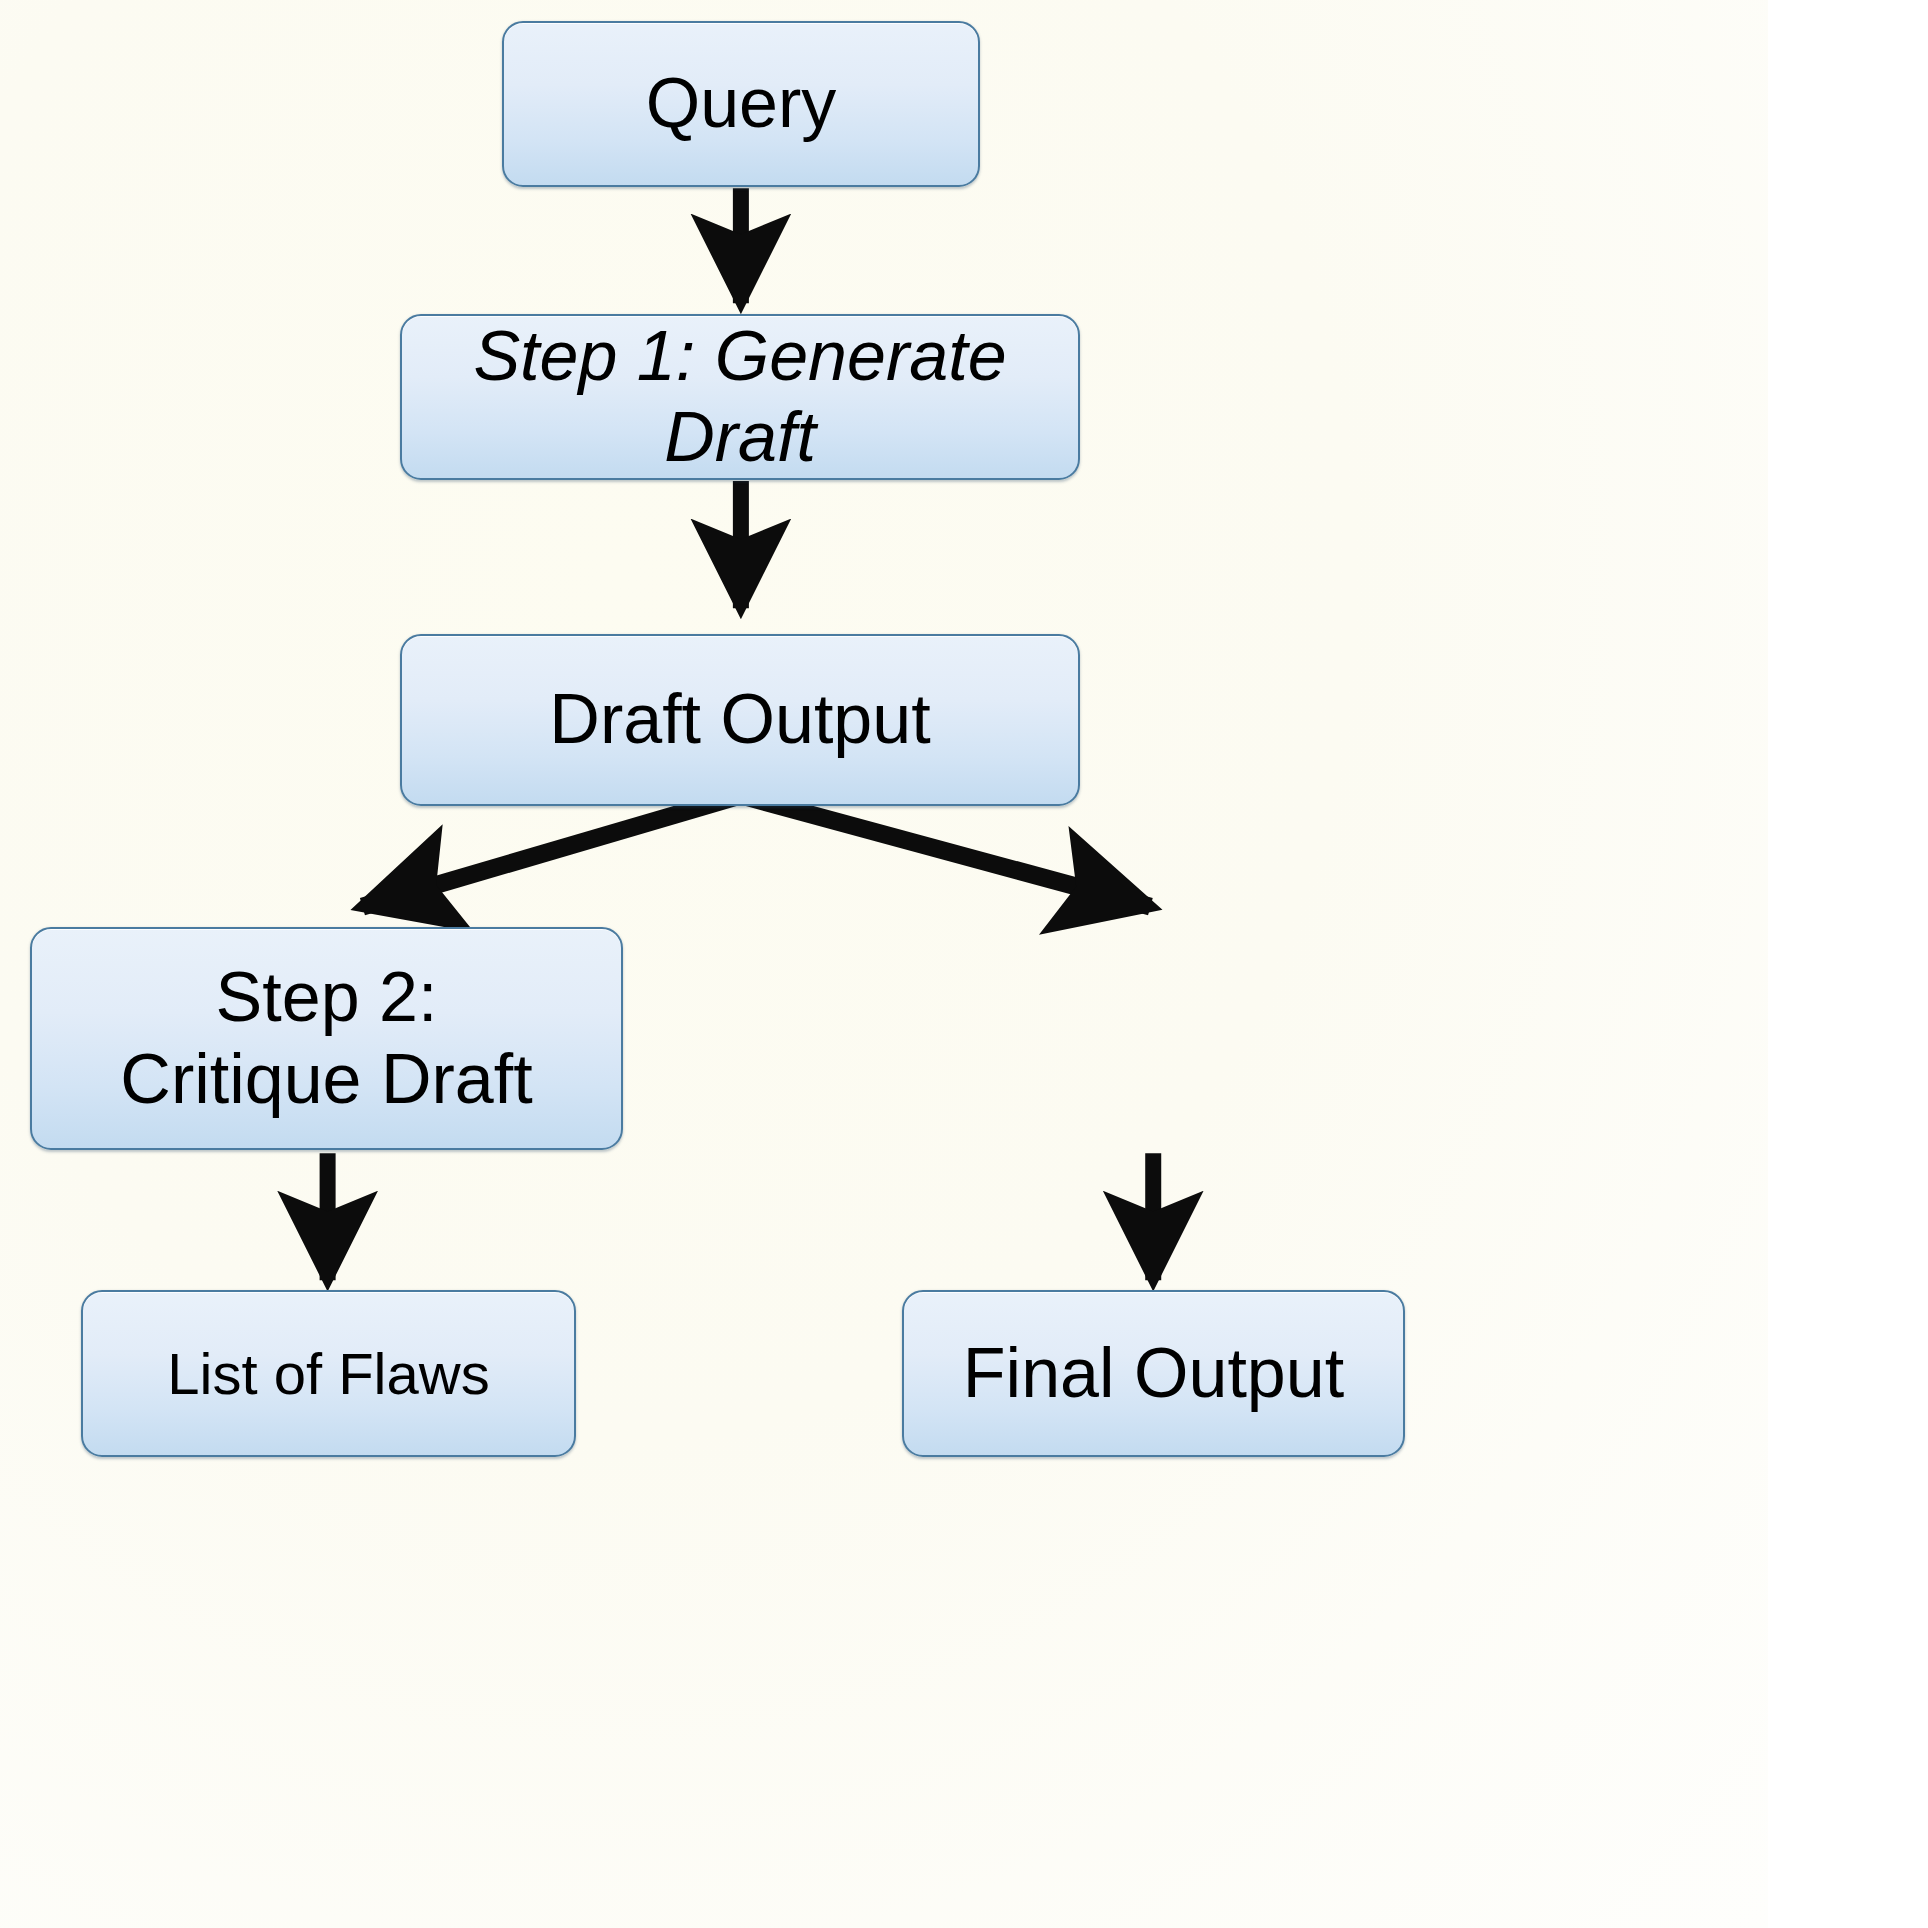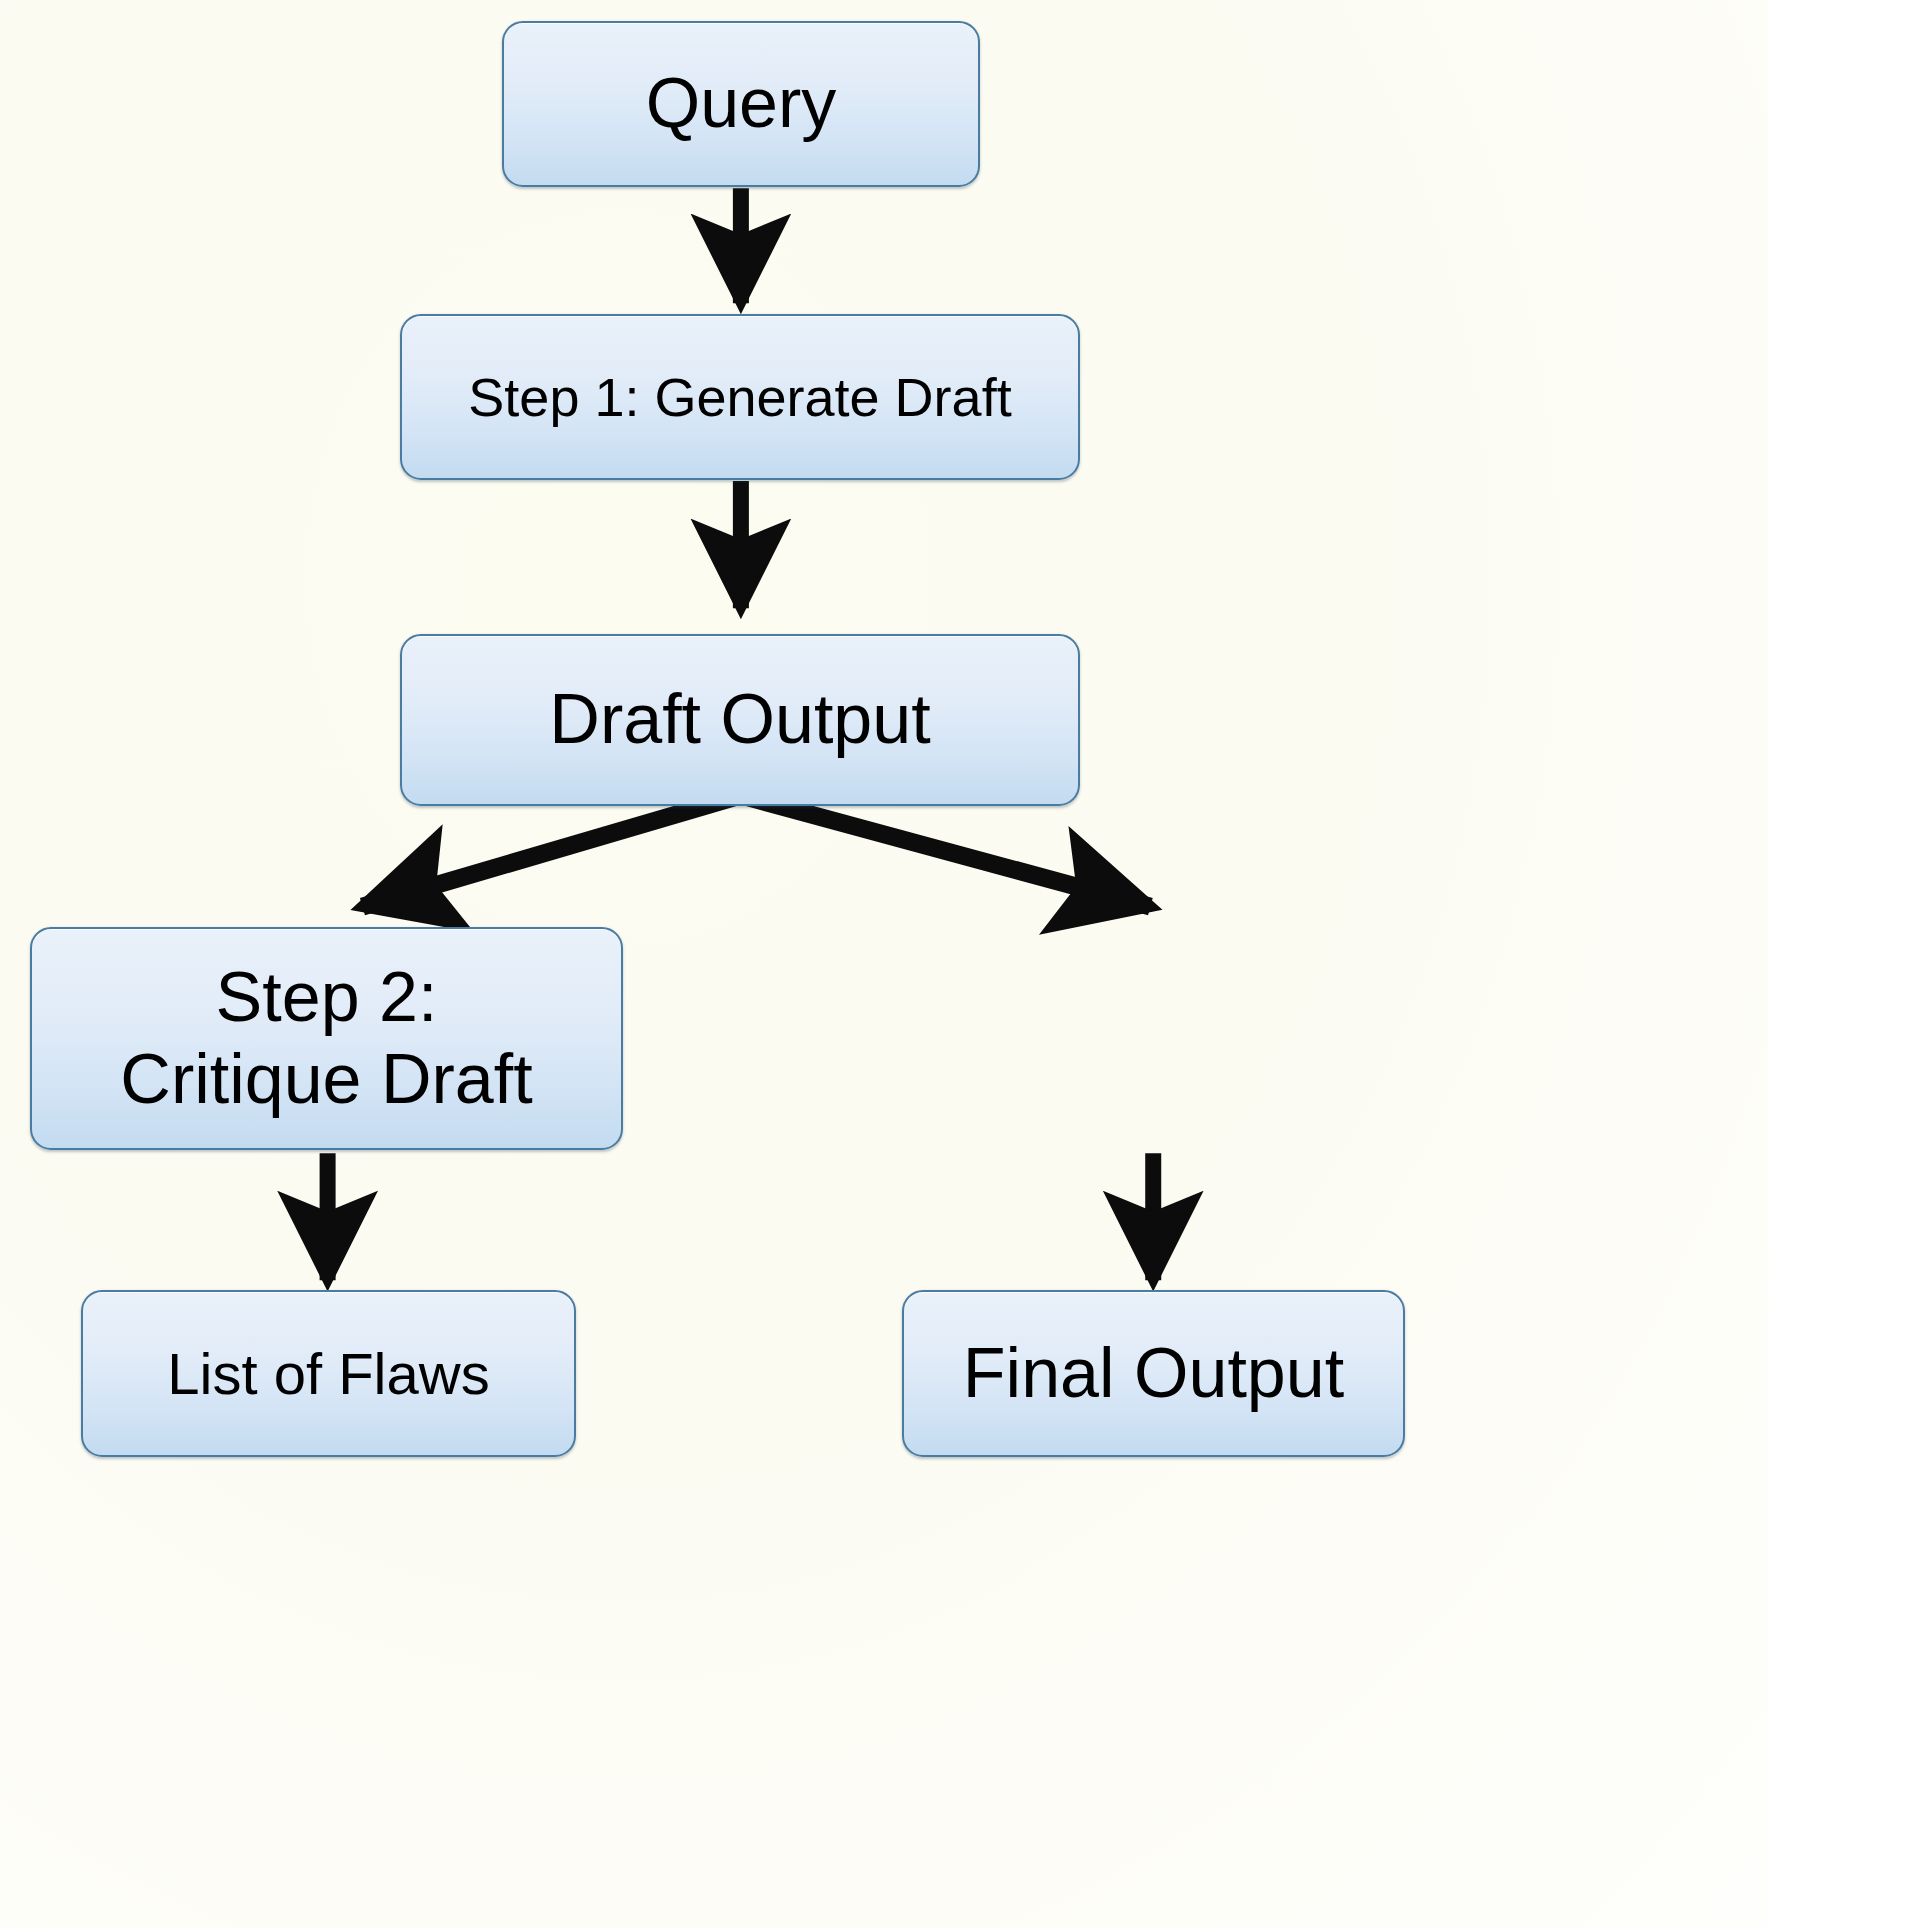--- a/index.html
+++ b/index.html
@@ -41,21 +41,21 @@
   .node .label {
     display: block;
     width: 100%;
     padding: 0 13px;
     box-sizing: border-box;
     white-space: pre-line;
   }
 
   
   #node-query       { left: 502px;  top: 21px;   width: 478px;  height: 166px; font-size: 70px; }
-  #node-step1       { left: 400px;  top: 314px;  width: 680px;  height: 166px; font-size: 54px; }
+  #node-step1       { left: 400px;  top: 314px;  width: 680px;  height: 166px; font-size: 70px; font-style: italic; }
   #node-draft       { left: 400px;  top: 619px;  width: 680px;  height: 172px; font-size: 70px; margin-top: 15px; }
   #node-step2       { left: 30px;   top: 927px;  width: 593px;  height: 223px; font-size: 70px; text-align: center; }
   #node-step3       { left: 855px;  top: 927px;  width: 597px;  height: 223px; font-size: 70px; }
   #node-flaws       { left: 81px;   top: 1290px; width: 495px;  height: 167px; font-size: 58px; }
   #node-final       { left: 902px;  top: 1290px; width: 503px;  height: 167px; font-size: 70px; }
 
   
   #edges {
     position: absolute;
     left: 0; top: 0;

